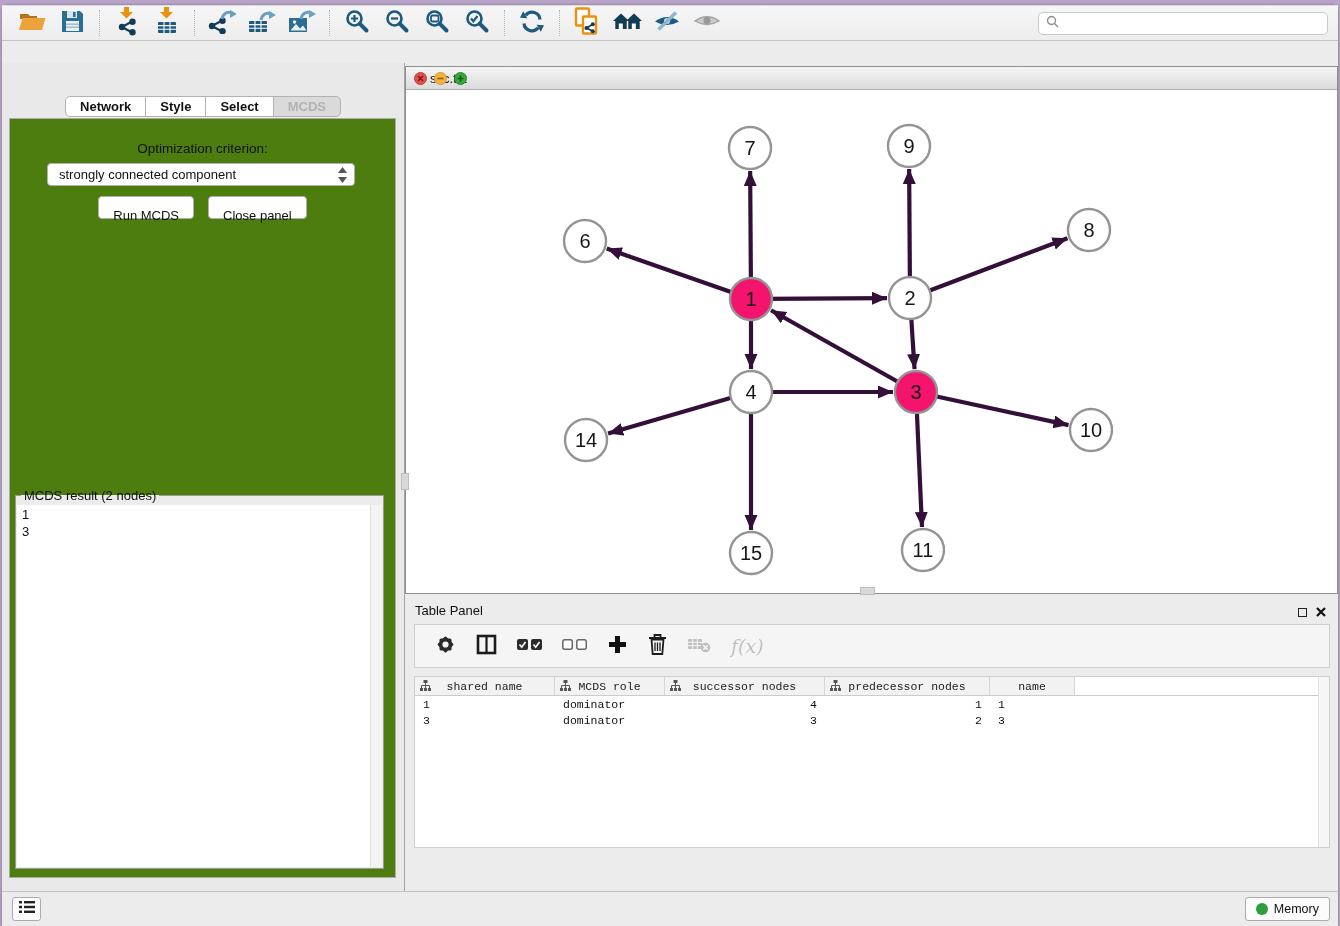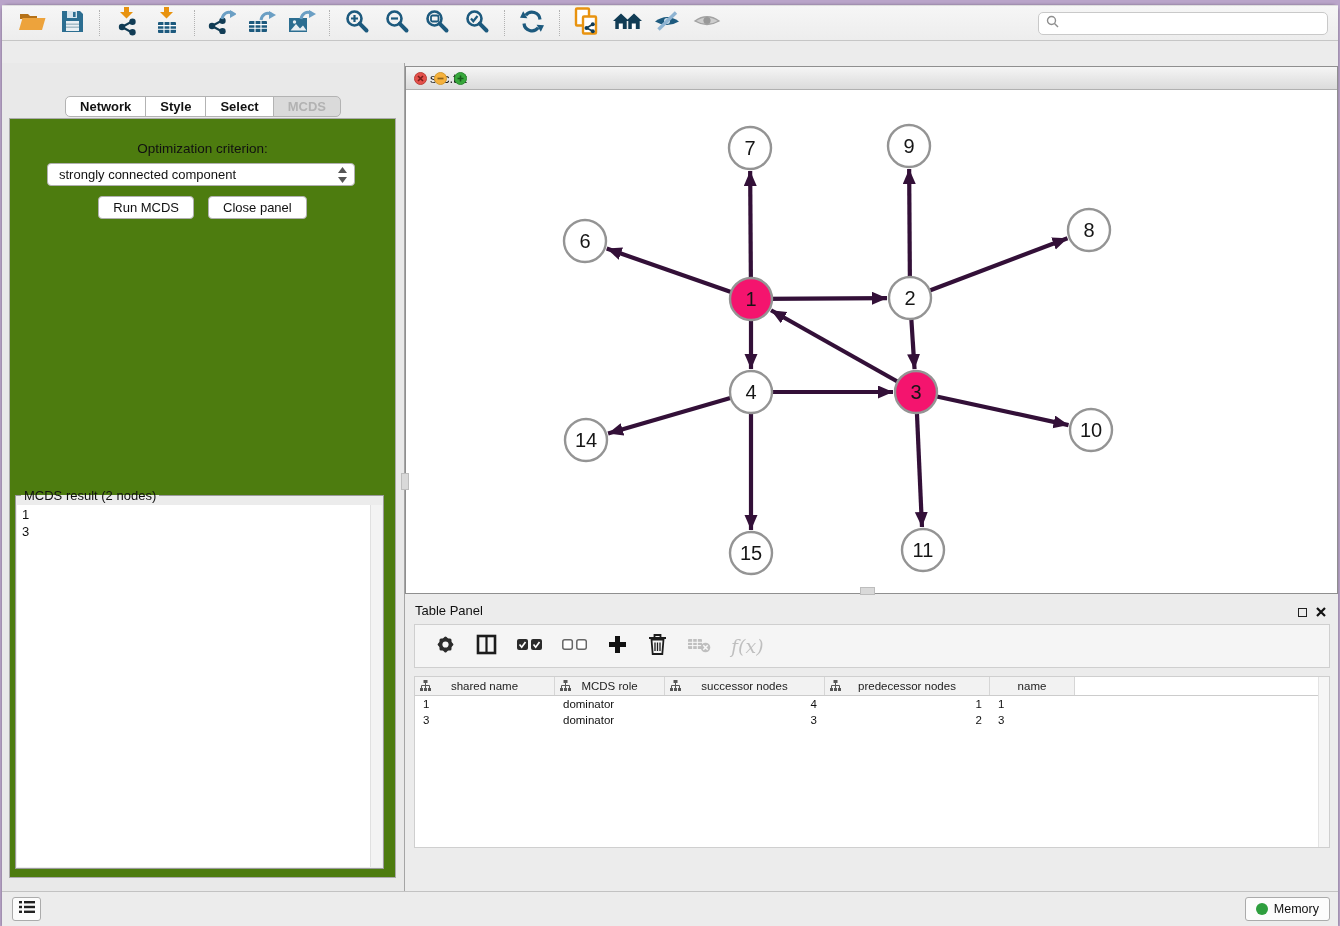--- a/index.html
+++ b/index.html
@@ -51,21 +51,21 @@
   .seg-tab.active { background:#dadada; color:#b2b2b2; }
   .cp-body { position:absolute; top:55px; left:7px; right:8px; bottom:13px; border:1px solid #ababab; background:#4d7c0f; }
   .opt-label { text-align:center; margin-top:22px; font-size:13.5px; color:#111; }
   .dropdown {
     position:absolute; left:37px; right:40px; top:44px; height:23px;
     background:#fff; border:1px solid #b0b0b0; border-radius:4px;
     font-size:13px; line-height:21px; padding-left:11px; color:#111;
   }
   .dd-stepper { position:absolute; right:7px; top:3px; }
   .btn-row { position:absolute; top:77px; left:0; right:0; display:flex; justify-content:center; gap:14px; }
-  .push-btn { height:23px; background:#fff; border:1px solid #b0b0b0; border-radius:4px; font-size:13px; padding:0 14px; line-height:21px; color:#111; }
+  .push-btn { height:23px; background:#fff; border:1px solid #b0b0b0; border-radius:4px; font-size:13px; padding:8px 14px; line-height:21px; color:#111; }
   fieldset.result-box { position:absolute; left:5px; right:11px; top:369px; bottom:8px; border:1px solid #9a9a9a; background:#ececec; }
   fieldset.result-box legend { font-size:13px; color:#111; margin-left:5px; padding:0 3px; }
   .result-area { position:absolute; left:1px; right:1px; top:2px; bottom:1px; background:#fff; overflow:hidden; }
   .result-lines { padding:1px 5px; font-size:13px; line-height:17px; color:#111; }
   .v-scroll-track { position:absolute; right:0; top:0; bottom:0; width:12px; background:#f3f3f3; border-left:1px solid #e0e0e0; }
   
   .net-window { position:absolute; left:403px; top:3px; width:933px; height:528px; background:#fff; border:1px solid #8f8f8f; }
   .net-titlebar { height:23px; background:linear-gradient(#f5f5f5,#dbdbdb); border-bottom:1px solid #b0b0b0; position:relative; }
   .net-traffic { position:absolute; left:8px; top:5px; display:flex; gap:7px; }
   .tl { width:13px; height:13px; border-radius:50%; display:flex; align-items:center; justify-content:center; }
@@ -80,21 +80,21 @@
   
   .table-panel { position:absolute; left:403px; top:531px; right:0; bottom:0; background:#ececec; }
   .tp-toolbar {
     position:absolute; top:30px; left:9px; right:8px; height:44px;
     background:#f5f5f5; border:1px solid #cfcfcf;
     display:flex; align-items:center; gap:20px; padding-left:20px;
   }
   .tp-btn { display:flex; align-items:center; justify-content:center; }
   .tp-btn.disabled { opacity:.42; }
   .fx-label { font-family:"DejaVu Serif", serif; font-style:italic; font-size:19px; color:#777; }
-  .tp-tablewrap { position:absolute; top:82px; left:9px; right:8px; bottom:43px; background:#fff; border:1px solid #cfcfcf; }
+  .tp-tablewrap { position:absolute; top:82px; left:9px; right:8px; bottom:43px; background:#fff; border:1px solid #cfcfcf;font-family:Liberation Mono, monospace; }
   .t-header { display:flex; height:19px; border-bottom:1px solid #cccccc; font-size:11.5px; color:#222; }
   .t-hcell { position:relative; background:#f2f2f2; border-right:1px solid #d6d6d6; display:flex; align-items:center; justify-content:center; flex:0 0 auto; }
   .t-hcell .h-icon { position:absolute; left:5px; top:3px; }
   .t-row { display:flex; height:16px; font-size:11.5px; color:#111; align-items:center; }
   .t-cell { flex:0 0 auto; padding:0 8px; white-space:nowrap; overflow:hidden; }
   .t-scroll { position:absolute; right:0; top:0; bottom:0; width:11px; background:#f6f6f6; border-left:1px solid #e3e3e3; }
   .tp-tabs { position:absolute; bottom:9px; left:0; right:0; }
   
   .statusbar { position:absolute; left:0; right:0; bottom:0; height:35px; background:#ececec; border-top:1px solid #c2c2c2; }
   .sb-left-btn { position:absolute; left:10px; top:5px; width:29px; height:24px; background:#fcfcfc; border:1px solid #ababab; border-radius:3px; display:flex; align-items:center; justify-content:center; }

